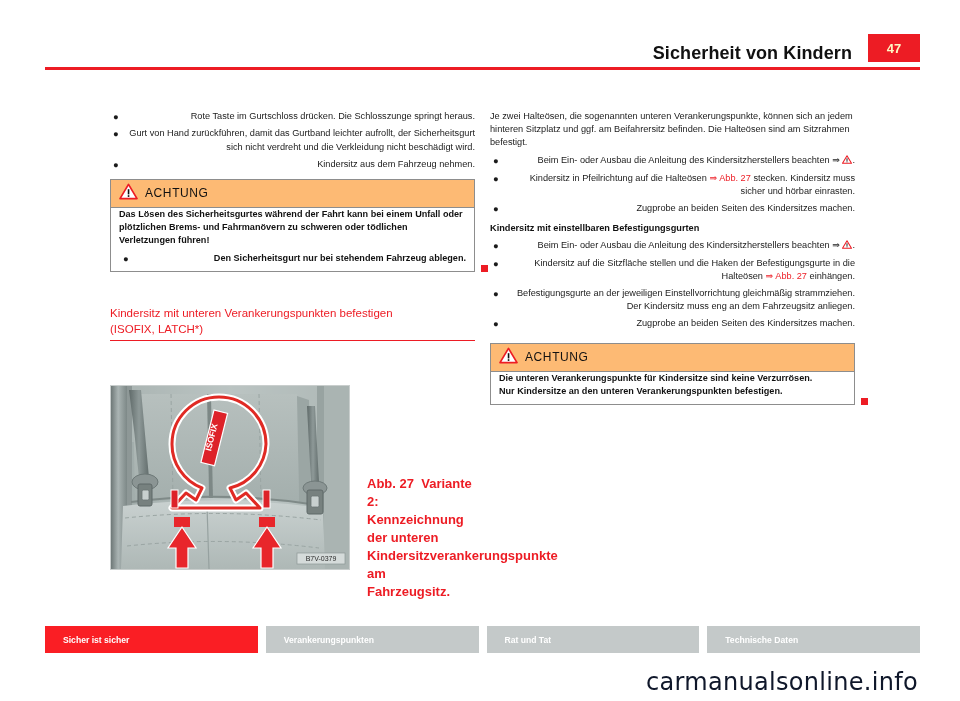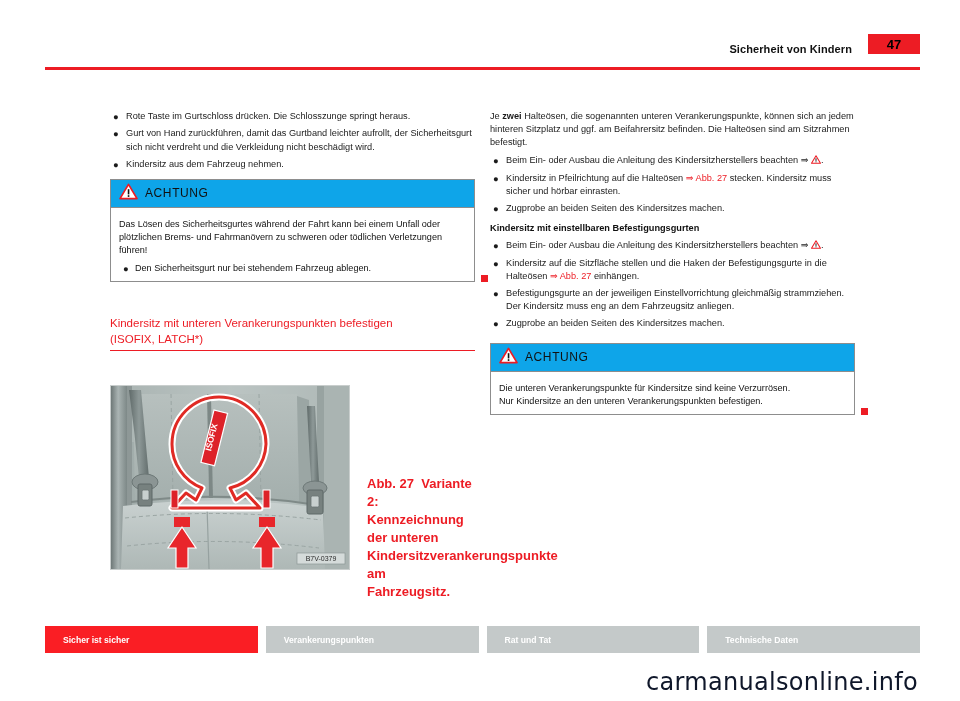--- a/index.html
+++ b/index.html
@@ -16,26 +16,26 @@
   
   .header {
     position:absolute; left:0; top:38px; width:960px; height:36px;
   }
   .header-rule {
     position:absolute; left:45px; top:29px; width:875px; height:3px;
     background:#ed1c24;
   }
   .header-title {
     position:absolute; right:108px; top:5px;
-    font-size:11px; font-weight:bold; color:#111;
+    font-size:18px; font-weight:bold; color:#111;
     letter-spacing:0.1px; white-space:nowrap;
   }
   .header-page {
-    position:absolute; left:868px; top:-4px; width:52px; height:20px;
-    background:#ed1c24; color:#000000;
+    position:absolute; left:868px; top:-4px; width:52px; height:28px;
+    background:#ed1c24; color:#fef9c3;
     font-size:13px; font-weight:bold;
     display:flex; align-items:center; justify-content:center;
   }
 
   
   .col {
     position:absolute; top:110px; width:365px;
     font-size:9.2px; line-height:1.42; color:#1b1b1b;
   }
   .col-left  { left:110px; }
@@ -43,57 +43,57 @@
 
   .bullet-row {
     display:flex; align-items:flex-start;
     margin-bottom:4px;
   }
   .bullet-dot {
     flex:0 0 auto; width:16px; text-align:left;
     font-size:9.5px; line-height:1.42; color:#1b1b1b;
     padding-left:3px;
   }
-  .bullet-text { flex:1 1 auto; }
+  .bullet-text { flex:1 1 auto;text-align:right; }
   .para { margin-bottom:5px; }
   .sub-head {
     font-weight:bold; font-size:9.2px;
     margin:7px 0 4px 0; color:#111;
   }
   .xref { color:#ed1c24; white-space:nowrap; }
-  b { font-weight:bold; }
+  b { font-weight:normal; }
 
   
   .warn-inline {
     display:inline-block; vertical-align:-1px;
     width:10px; height:9px; position:relative;
   }
   .warn-inline svg { display:block; }
 
   
   .achtung {
     border:1px solid #8d8d8d;
     background:#ffffff;
     position:relative;
     margin-top:8px;
   }
   .achtung-head {
-    background:#0ea5e9;
+    background:#fdba74;
     border-bottom:1px solid #8d8d8d;
     height:28px;
     display:flex; align-items:center;
     padding-left:8px;
     gap:7px;
   }
   .achtung-head-label {
     font-size:12px; font-weight:normal; letter-spacing:0.6px; color:#111;
   }
   .achtung-body {
-    padding:10px 8px 6px 8px;
-    font-size:9.1px; font-weight:normal; line-height:1.45;
+    padding:0 8px 6px 8px;
+    font-size:9.1px; font-weight:bold; line-height:1.45;
     color:#111;
   }
   .achtung-body .bullet-row { margin-bottom:0; }
   .achtung-body .bullet-dot { width:16px; padding-left:4px; }
 
   .end-marker {
     position:absolute; width:7px; height:7px; background:#ed1c24;
   }
 
   

